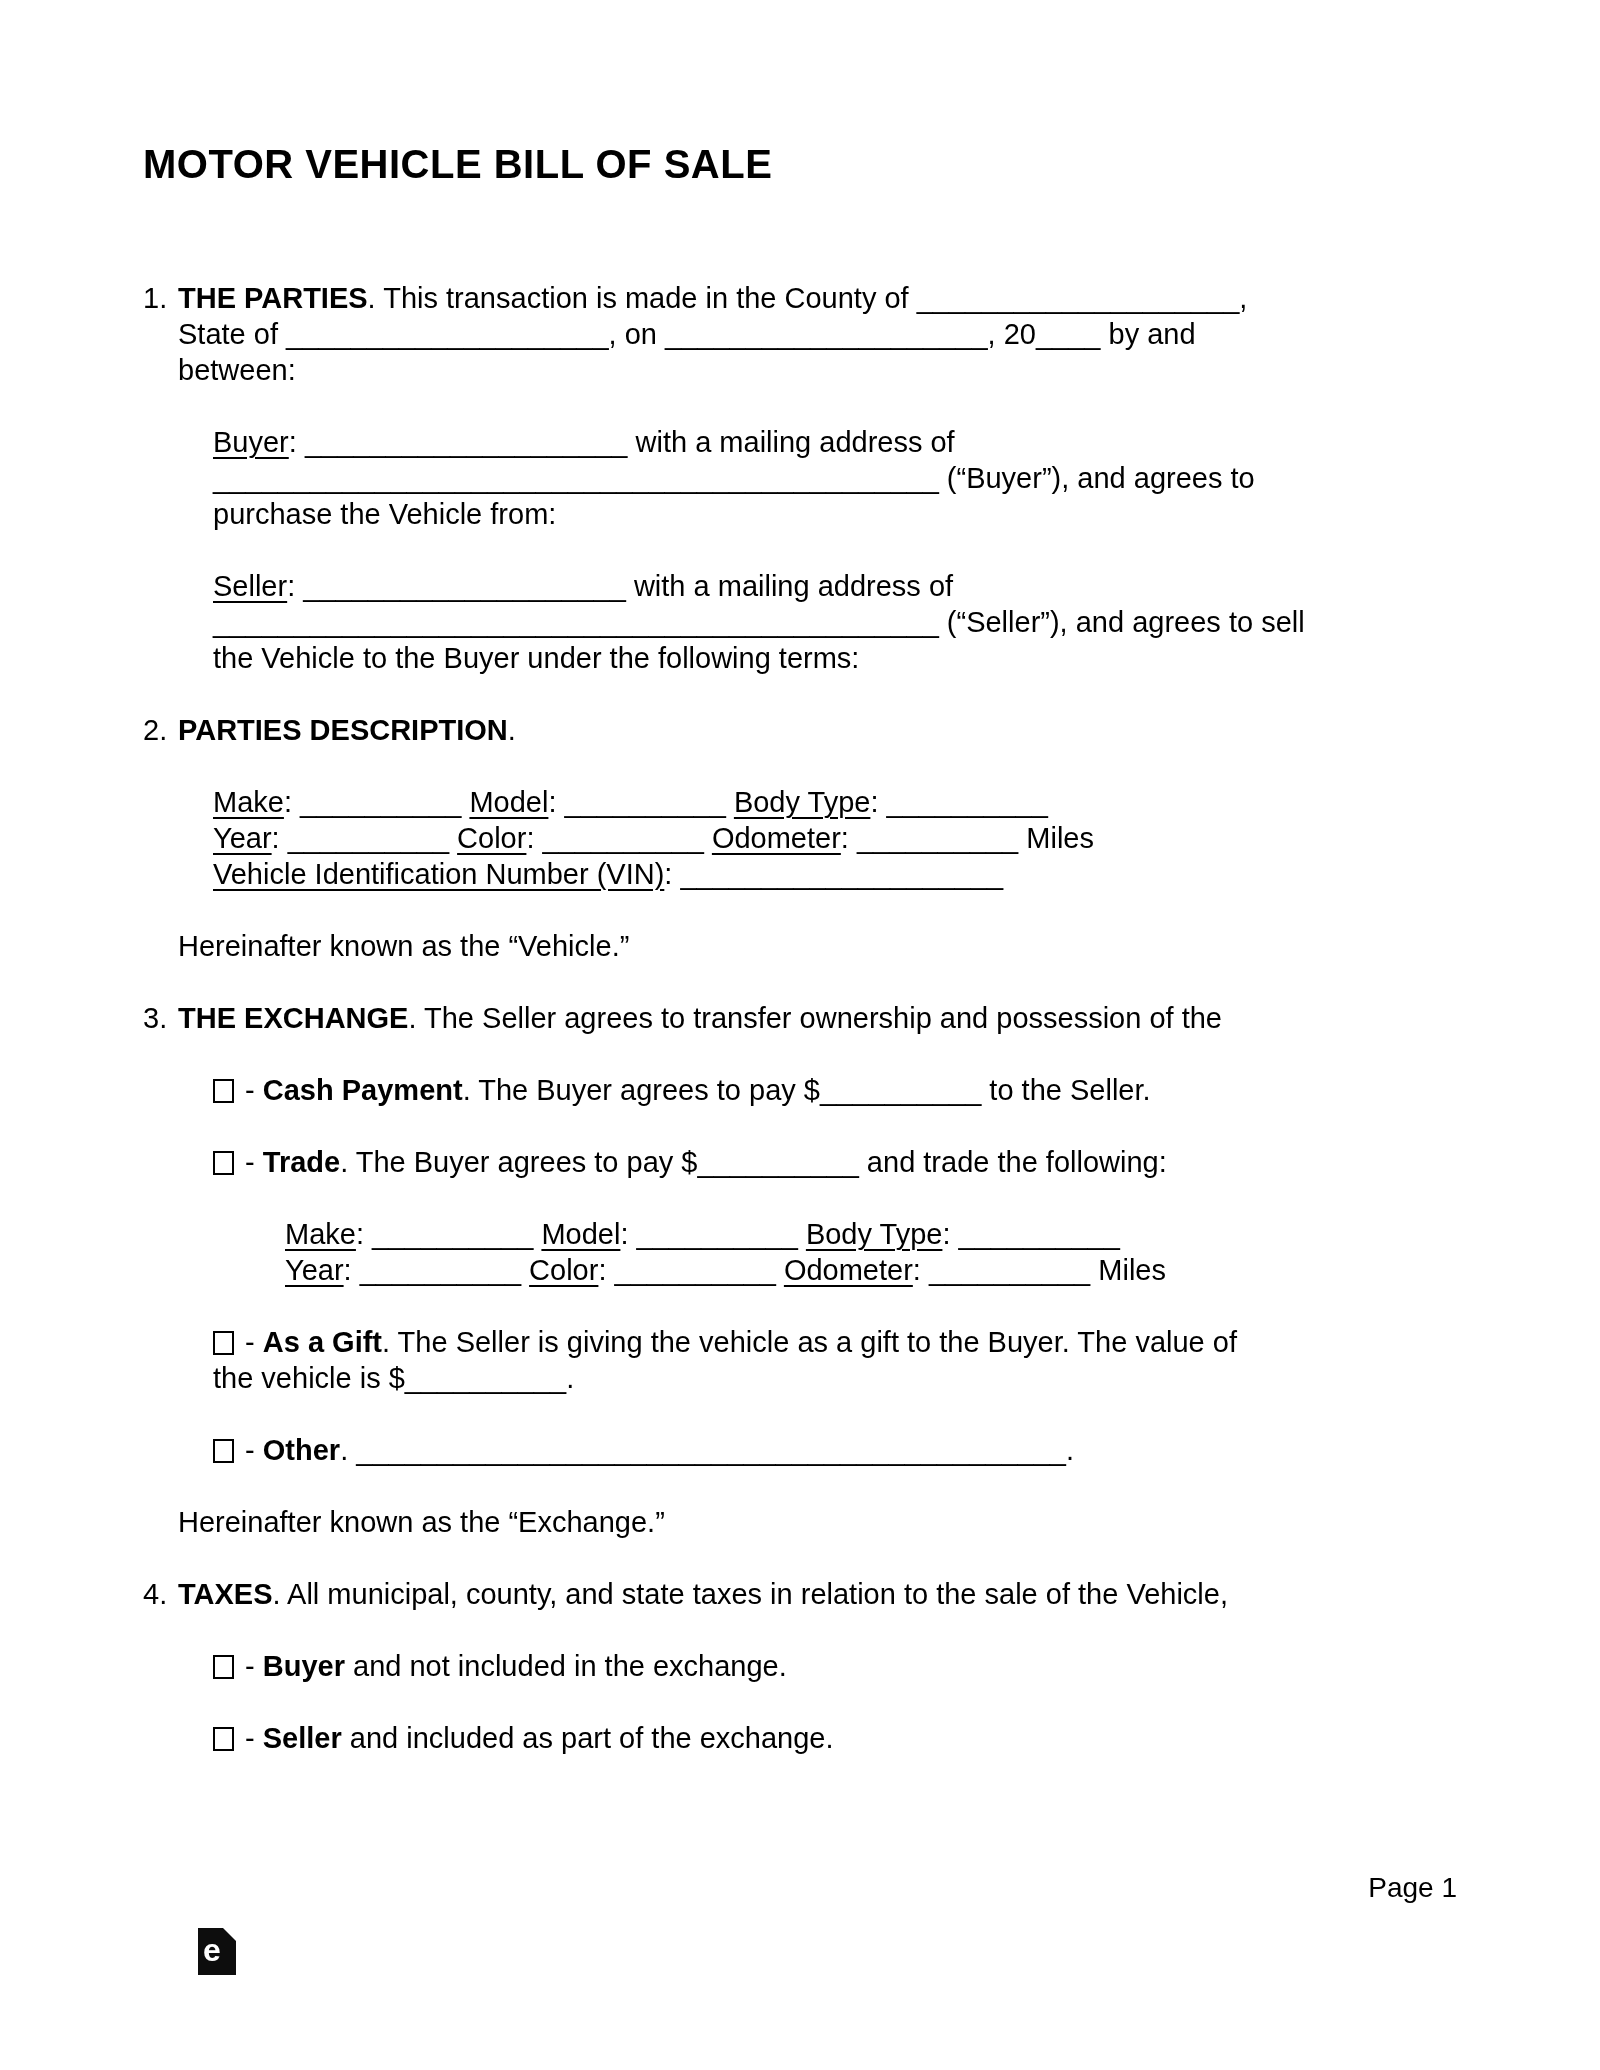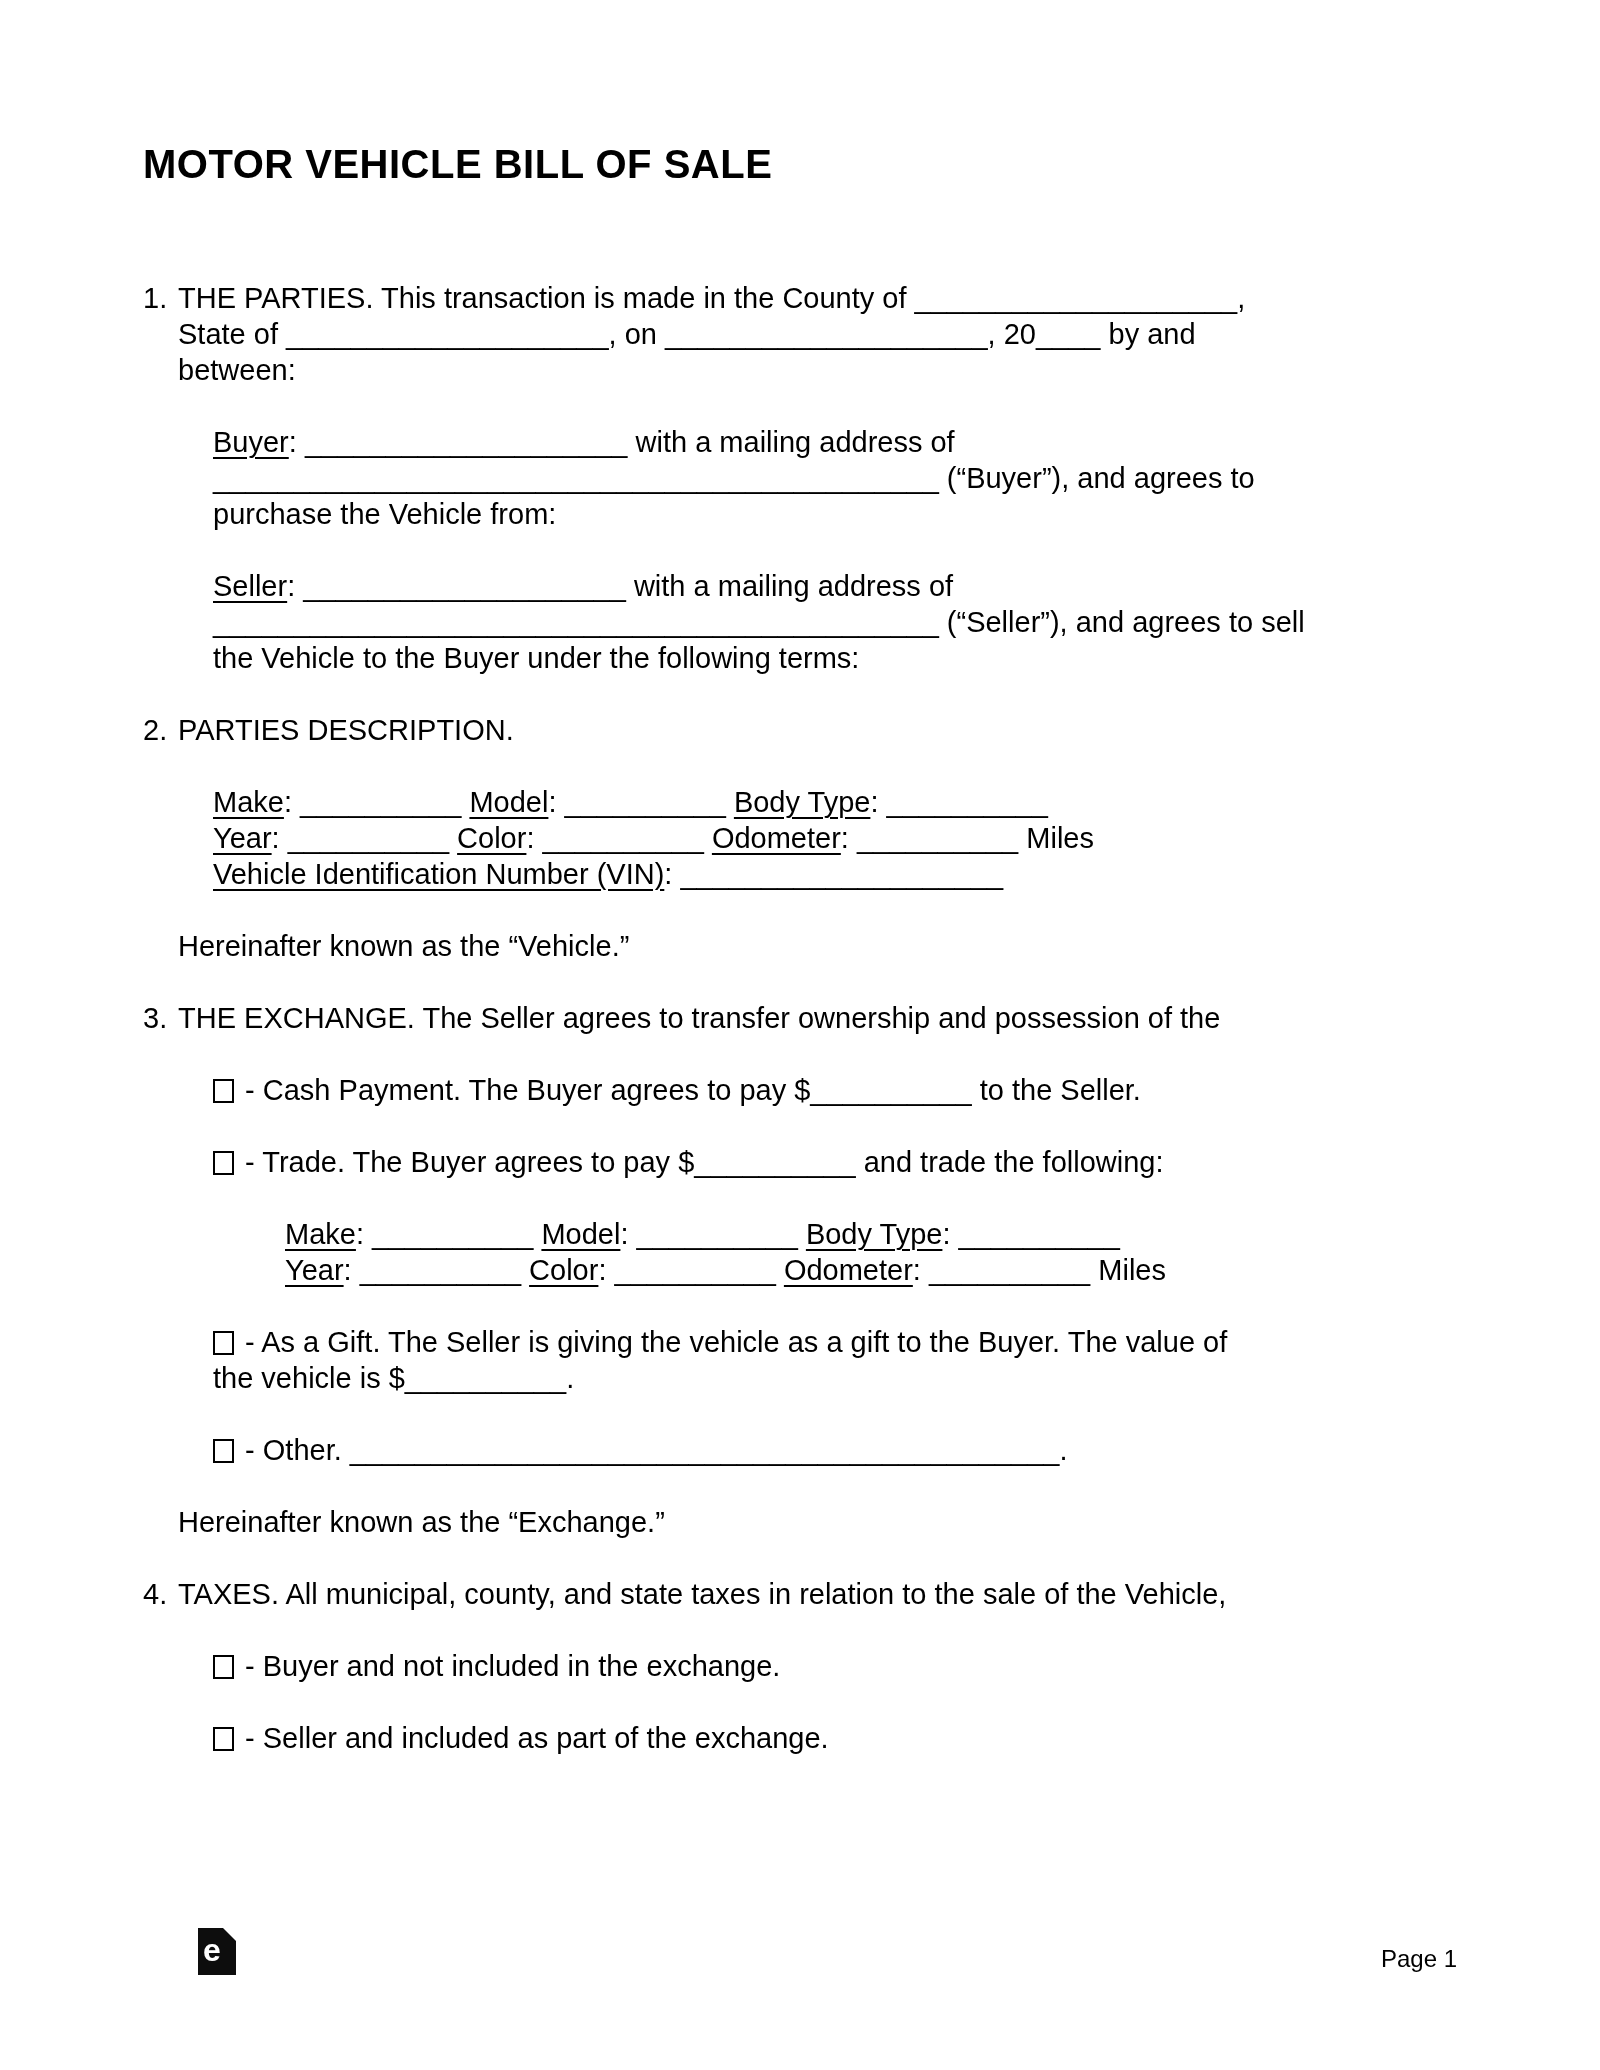--- a/index.html
+++ b/index.html
@@ -12,21 +12,21 @@
     overflow:hidden;
     margin:0 auto;
   }
   .content{position:absolute;left:143px;top:140px;width:1330px;}
   .title{
     font-weight:bold;font-size:40px;line-height:48px;
     margin:0 0 92px 0;letter-spacing:0.5px;
   }
   .item{padding-left:35px;}
   .num{display:inline-block;width:35px;margin-left:-35px;}
-  .b{font-weight:normal;}
+  .b{font-weight:bold;}
   .u{text-decoration:underline;text-decoration-thickness:2px;text-underline-offset:5px;}
   .gap{margin-top:36px;}
   .sub{margin-left:70px;}
   .sub2{margin-left:142px;}
   .hereafter{margin-left:35px;}
   .cb{
     display:inline-block;width:21px;height:24px;
     border:2px solid #000;vertical-align:-3px;margin-right:3px;
     background:#fff;box-sizing:border-box;
   }
@@ -35,21 +35,21 @@
   .logo{
     position:absolute;left:198px;top:1928px;width:38px;height:47px;
     background:#0d0d0d;
     clip-path:polygon(0 0, 25px 0, 38px 13px, 38px 47px, 0 47px);
   }
   .logo-letter{
     position:absolute;left:5px;top:3px;
     color:#ffffff;font-weight:bold;font-size:32px;line-height:38px;
     font-family:"Liberation Sans", sans-serif;
   }
-  .page-number{position:absolute;top:1941px;right:143px;font-size:24px;}
+  .page-number{position:absolute;top:1870px;right:143px;font-size:28px;}
 </style>
 </head>
 <body>
 
 <div class="page">
   <div class="content">
 
     <div class="title">MOTOR VEHICLE BILL OF SALE</div>
 
     <div class="item">

